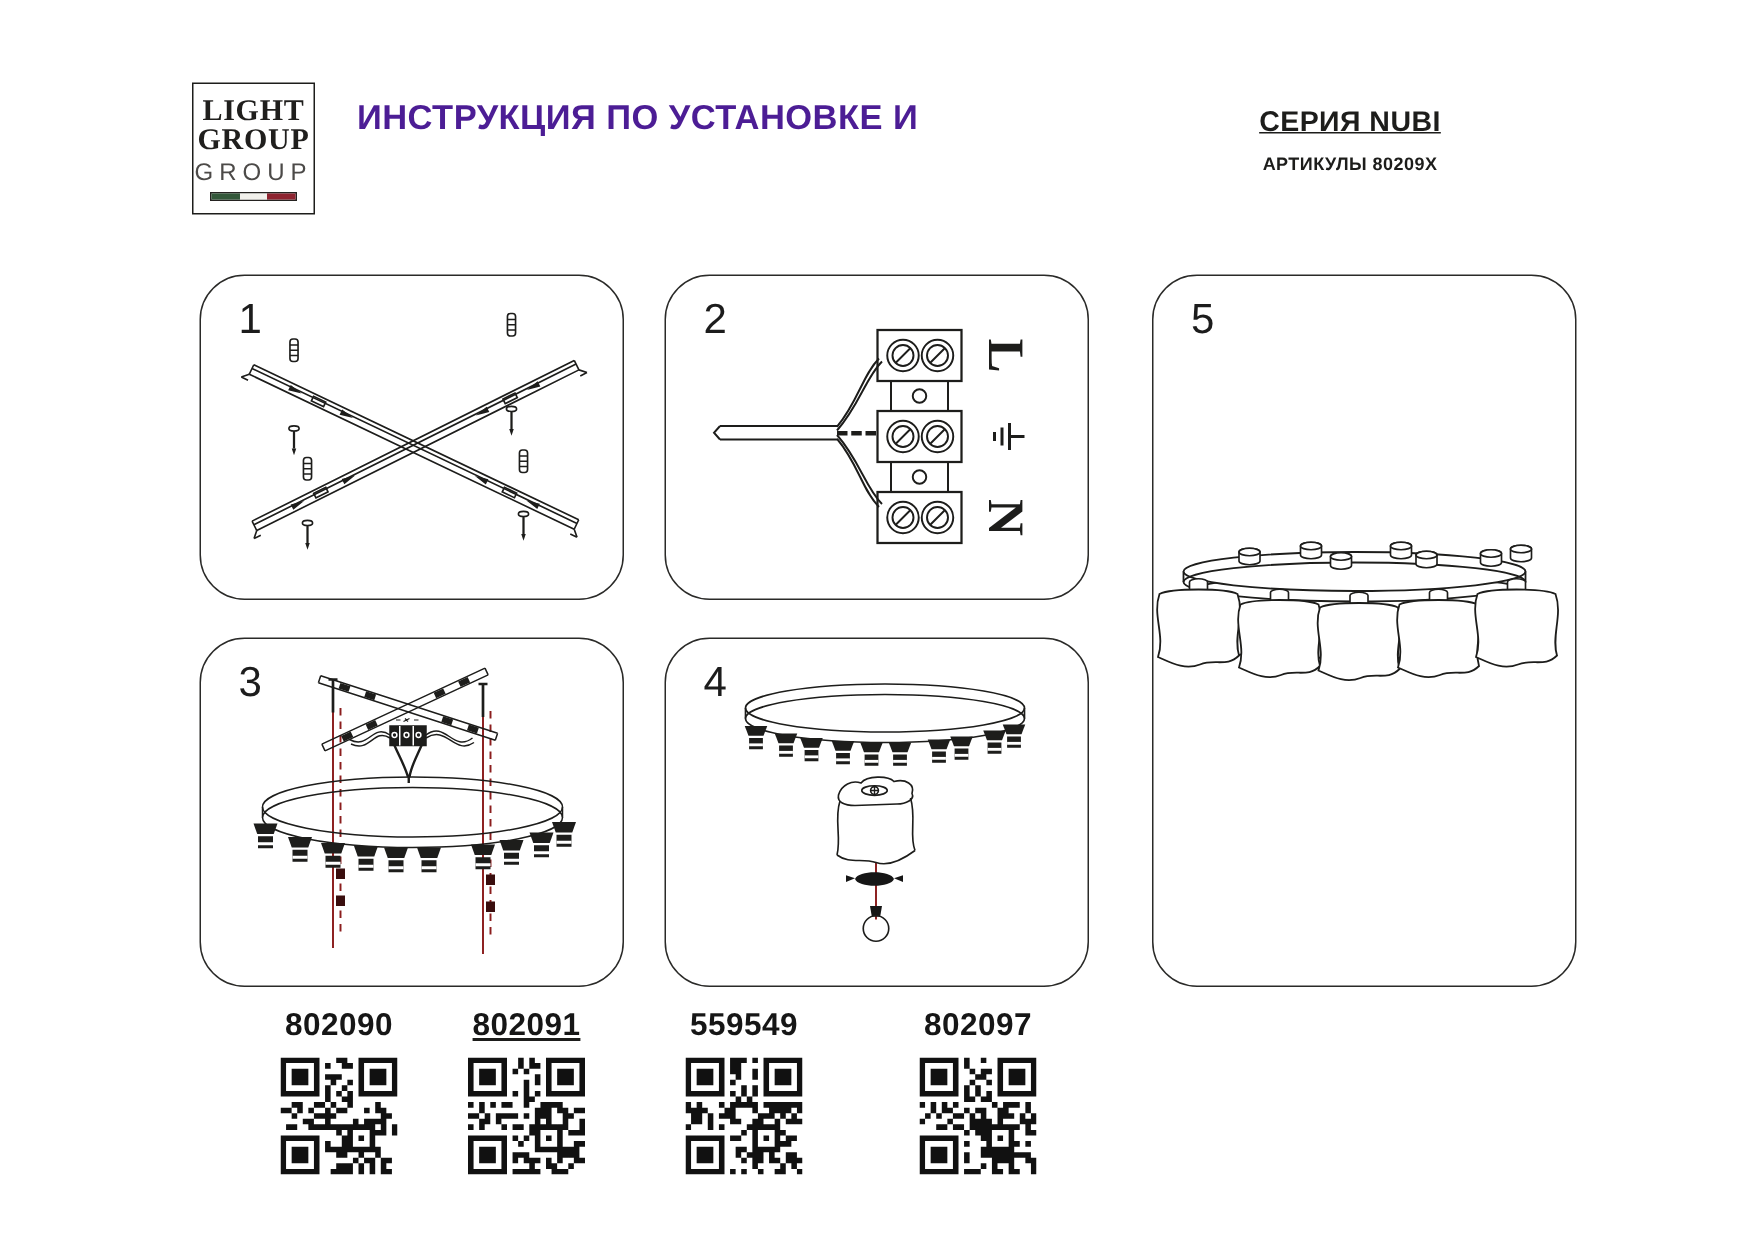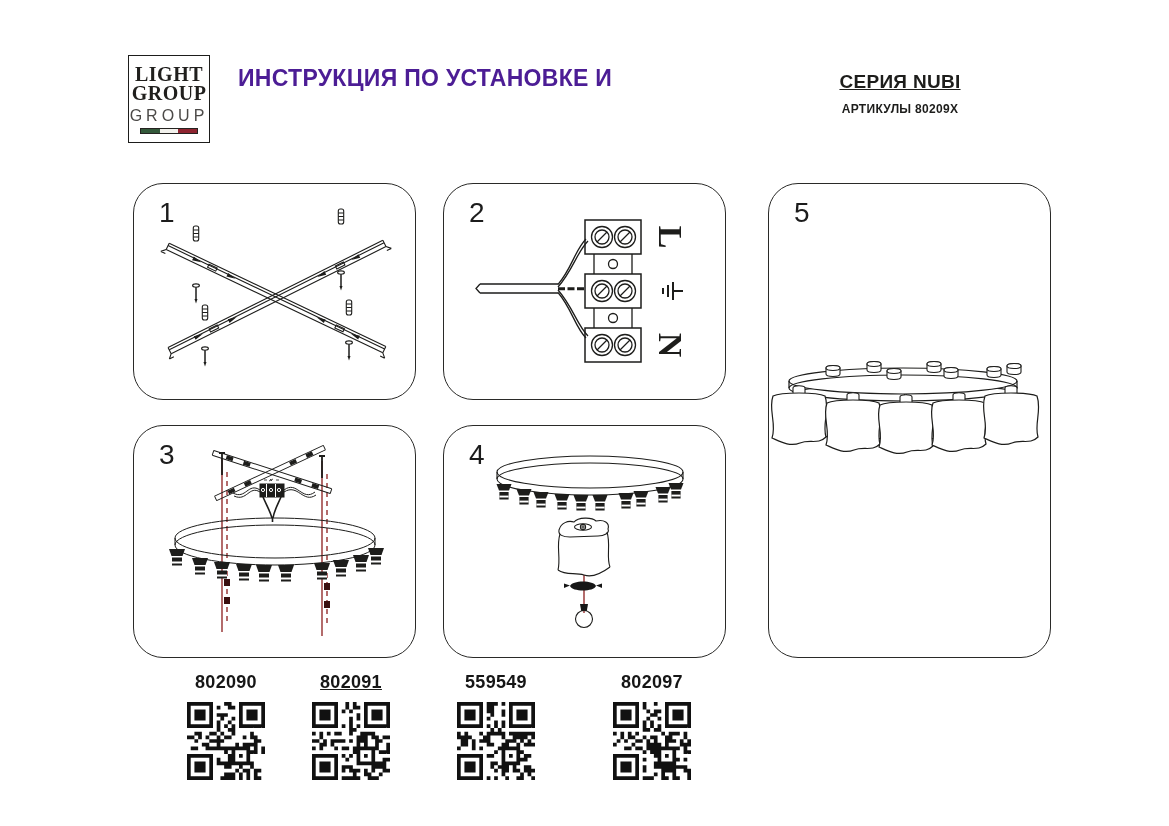--- a/index.html
+++ b/index.html
@@ -39,21 +39,21 @@
   .panel svg{position:absolute;left:0;top:0;}
   .step-num{position:absolute;left:25px;top:13px;font-size:28px;font-weight:400;color:#1c1c1c;}
   #panel1{left:133px;top:183px;width:283px;height:217px;}
   #panel2{left:443px;top:183px;width:283px;height:217px;}
   #panel3{left:133px;top:425px;width:283px;height:233px;}
   #panel4{left:443px;top:425px;width:283px;height:233px;}
   #panel5{left:768px;top:183px;width:283px;height:475px;}
   
   .article{position:absolute;top:672px;width:124px;text-align:center;}
   #article0{left:164px;} #article1{left:289px;text-decoration:underline;} #article2{left:434px;} #article3{left:590px;}
-  .article-code{font-size:18px;font-weight:bold;color:#161616;letter-spacing:.3px;}
+  .article-code{font-size:21px;font-weight:bold;color:#161616;letter-spacing:.3px;}
   .article .qr{margin-top:9px;}
 </style>
 </head>
 <body>
 
 <div class="logo-box">
   <div class="logo-word">LIGHT</div>
   <div class="logo-word">GROUP</div>
   <div class="logo-group">GROUP</div>
   <div class="logo-flag">

